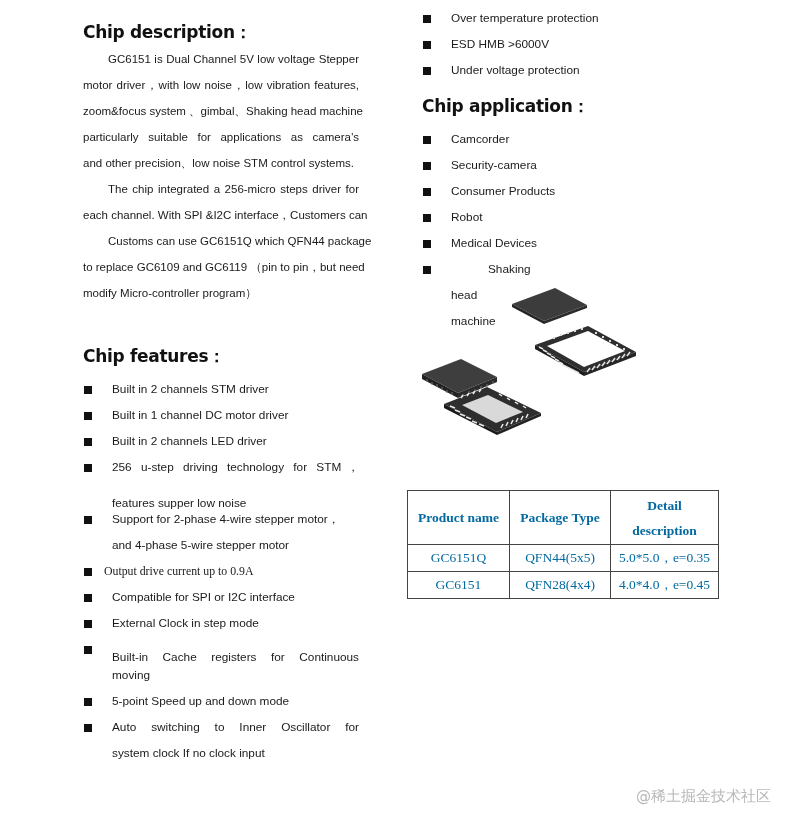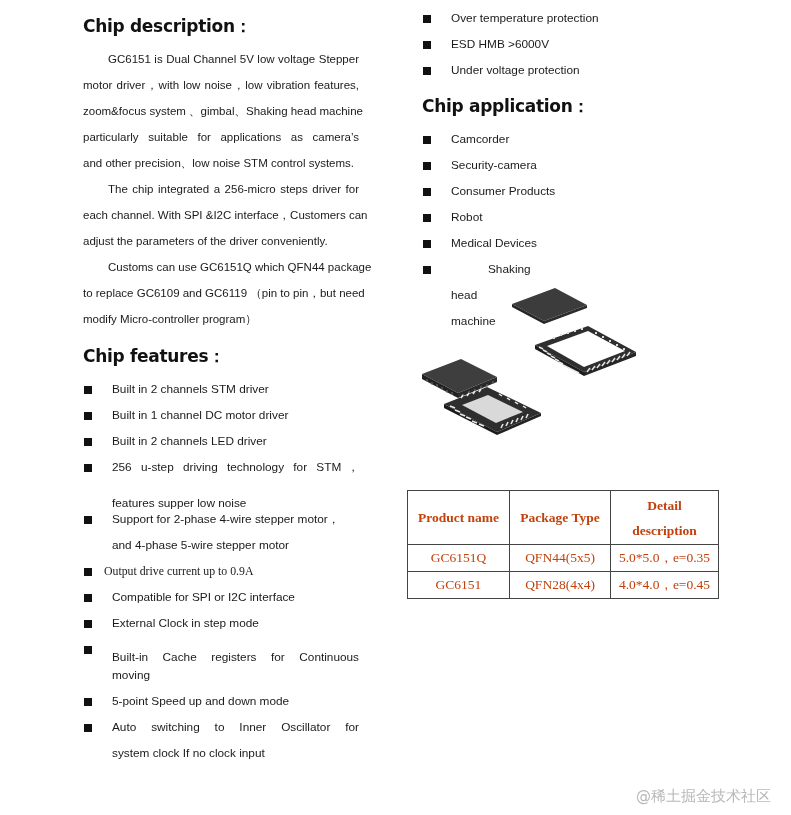--- a/index.html
+++ b/index.html
@@ -5,40 +5,39 @@
   html,body{margin:0;padding:0;background:#ffffff;}
   body{width:791px;height:815px;position:relative;overflow:hidden;color:#111;font-family:"Liberation Sans","DejaVu Sans",sans-serif;}
   .abs{position:absolute;}
   .h2{font-family:"DejaVu Sans","Liberation Sans",sans-serif;font-weight:bold;font-size:17px;letter-spacing:-0.3px;color:#111;white-space:nowrap;}
   .para{font-size:11.5px;line-height:26px;color:#1a1a1a;text-align:justify;text-align-last:auto;}
   .pline{display:block;height:26px;white-space:nowrap;overflow:visible;}
   .just{text-align:justify;text-align-last:justify;}
   .bul{position:absolute;font-size:11.8px;color:#1a1a1a;white-space:nowrap;}
   .sq{position:absolute;width:8px;height:8px;background:#111;}
   .btxt{position:absolute;}
-  table.spec{position:absolute;left:407px;top:490px;border-collapse:collapse;font-family:"Liberation Serif","DejaVu Serif",serif;font-size:13.5px;color:#c2410c;}
+  table.spec{position:absolute;left:407px;top:490px;border-collapse:collapse;font-family:"Liberation Serif","DejaVu Serif",serif;font-size:13.5px;color:#0369a1;}
   table.spec td,table.spec th{border:1px solid #444;text-align:center;padding:0 6px;}
   table.spec th{font-weight:bold;height:53px;line-height:25px;}
   table.spec td{height:26px;}
   .wm{position:absolute;left:636px;top:787px;font-size:15px;color:#b8b8b8;font-family:"DejaVu Sans",sans-serif;white-space:nowrap;}
 </style>
 </head>
 <body>
 
-<div class="abs h2" style="left:83px;top:15px;">Chip description：</div>
+<div class="abs h2" style="left:83px;top:21px;">Chip description：</div>
 
 <div class="abs para" style="left:83px;top:46px;width:276px;">
   <span class="pline just" style="text-indent:25px;">GC6151 is Dual Channel 5V low voltage Stepper</span>
   <span class="pline just">motor driver，with   low noise，low vibration features,</span>
   <span class="pline just">zoom&amp;focus system 、gimbal、Shaking head machine</span>
   <span class="pline just">particularly suitable for applications as camera’s</span>
   <span class="pline">and other precision、low noise STM control systems.</span>
   <span class="pline just" style="text-indent:25px;">The chip integrated a 256-micro steps driver for</span>
   <span class="pline just">each channel. With SPI &amp;I2C interface，Customers can</span>
-  <span class="pline">adjust the parameters of the driver conveniently.</span>
   <span class="pline just" style="text-indent:25px;">Customs can use GC6151Q which QFN44 package</span>
   <span class="pline just">to replace GC6109 and GC6119 （pin to pin，but need</span>
   <span class="pline">modify Micro-controller program）</span>
 </div>
 
 <div class="abs h2" style="left:83px;top:345px;">Chip features：</div>
 
 <div>
   <div class="bul" style="left:83px;top:382px;width:276px;">
     <span class="sq" style="left:1px;top:4px;"></span>

